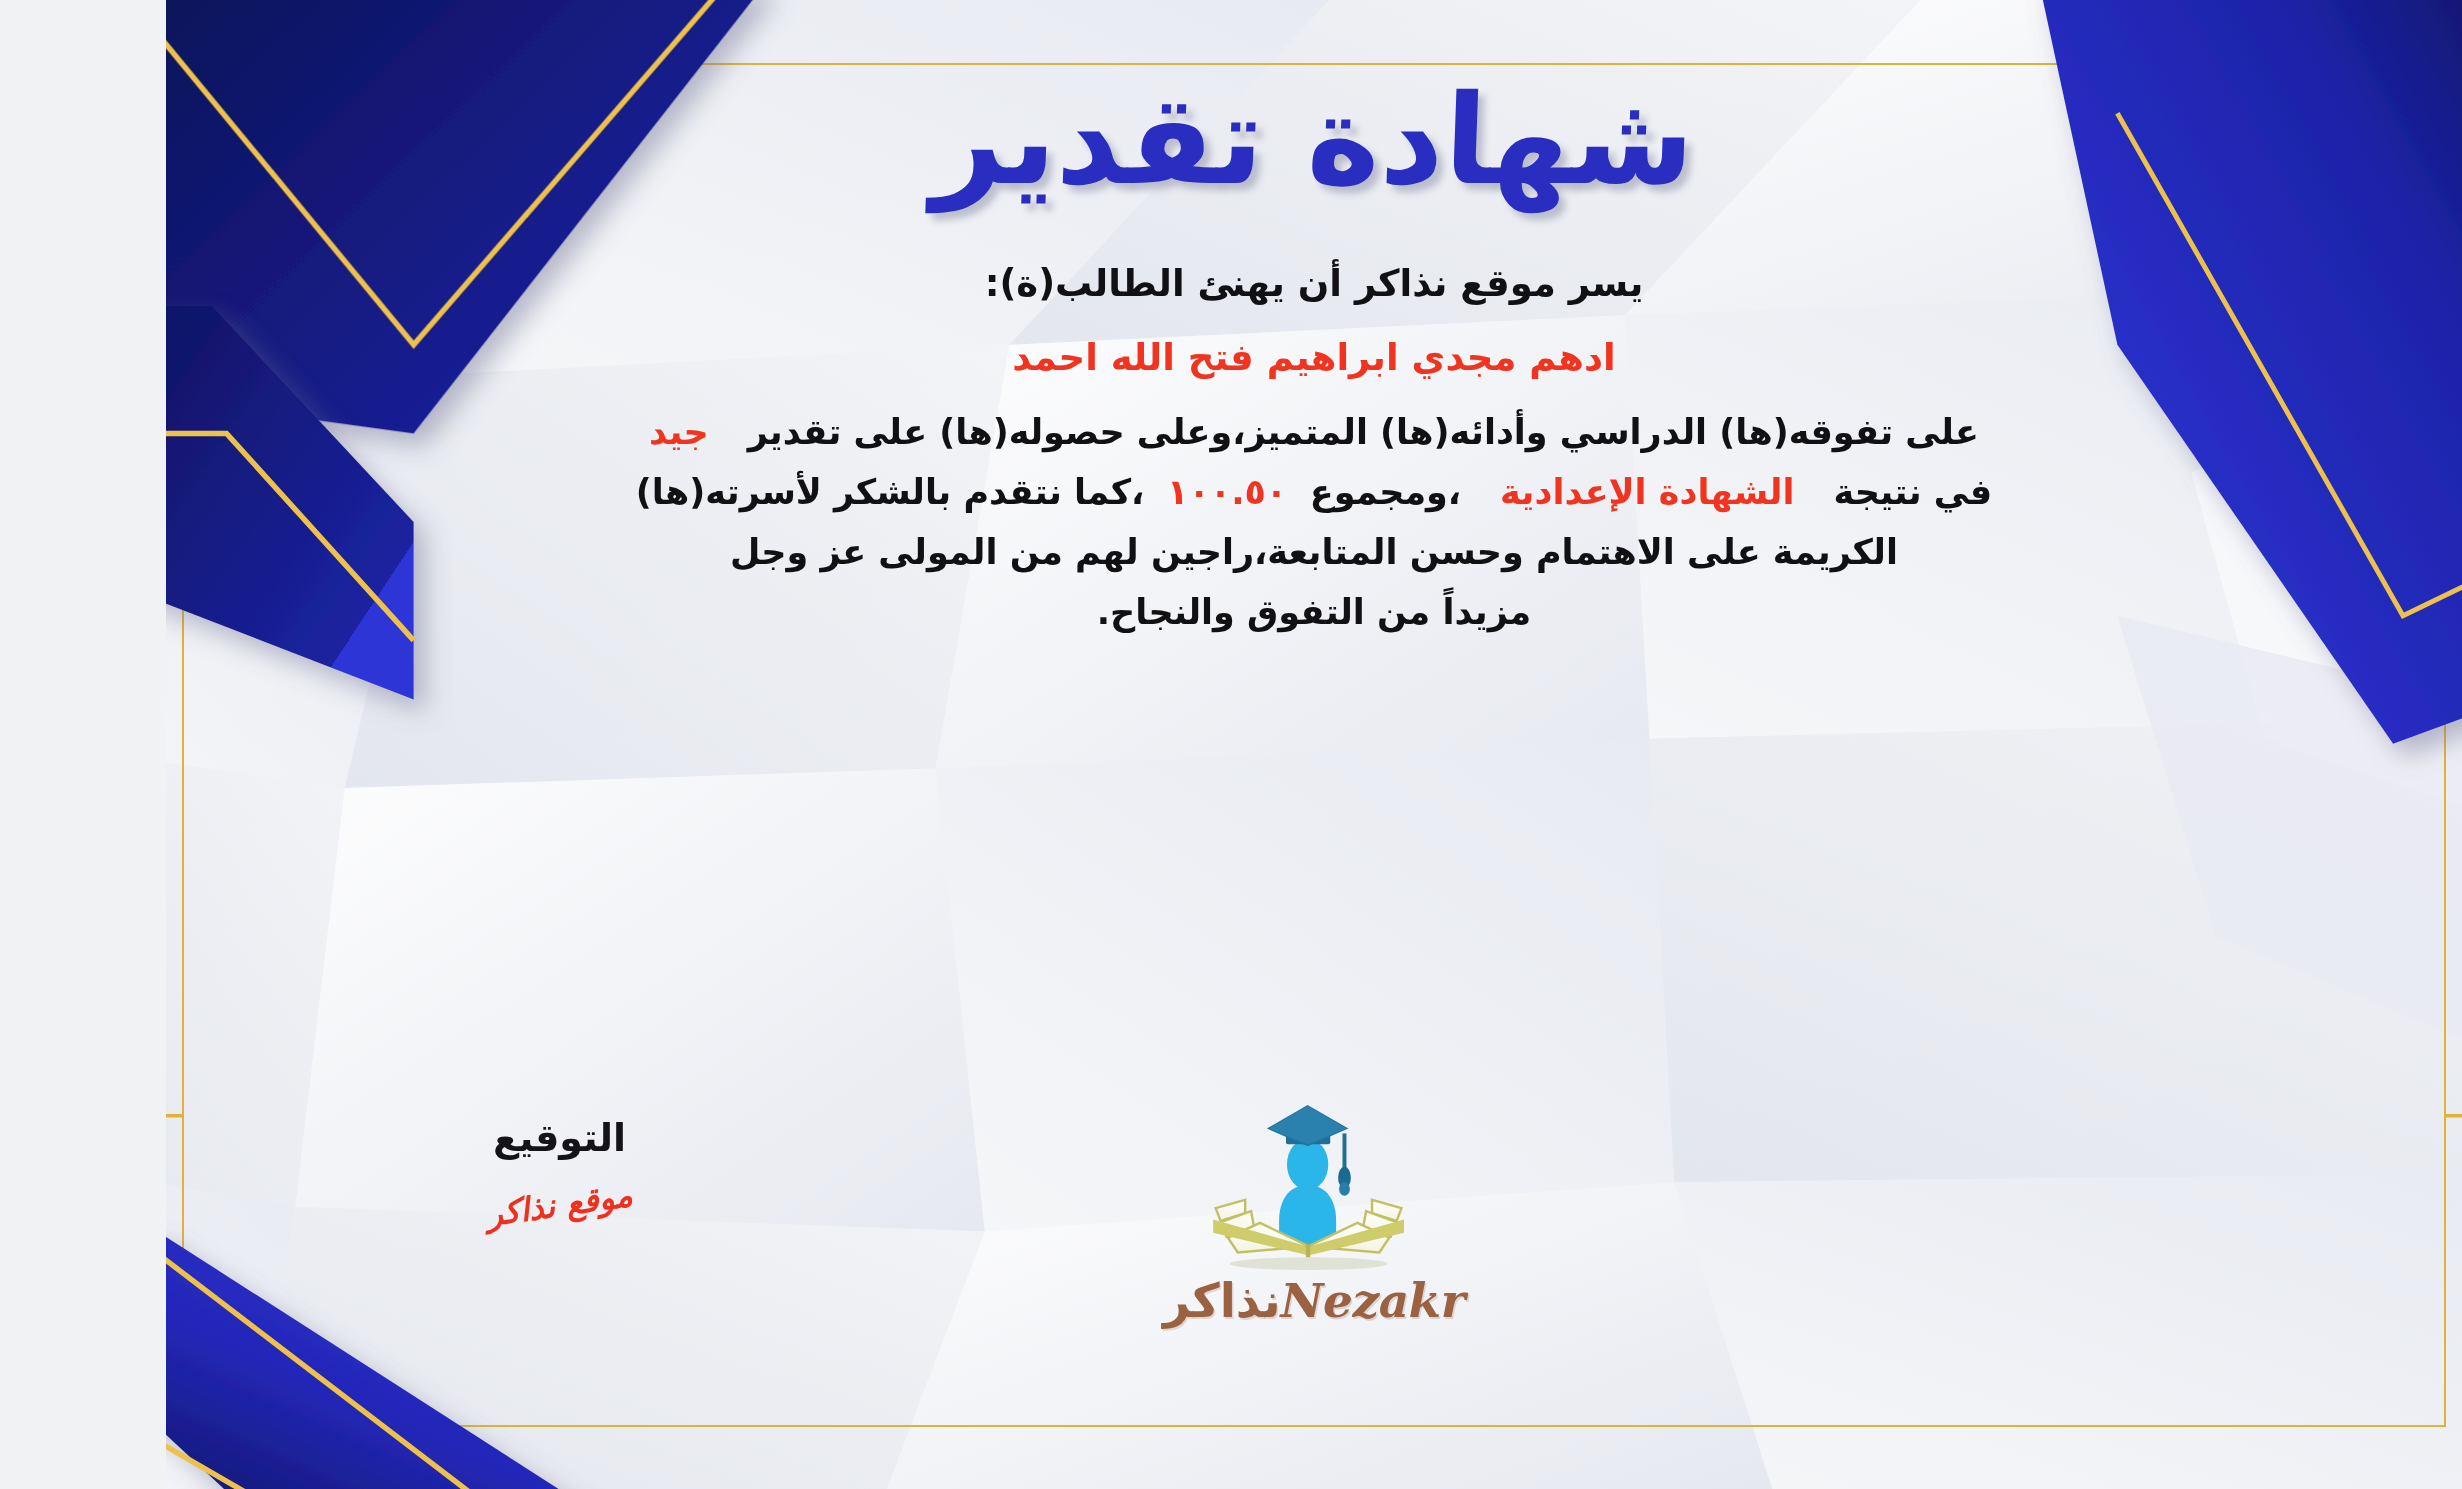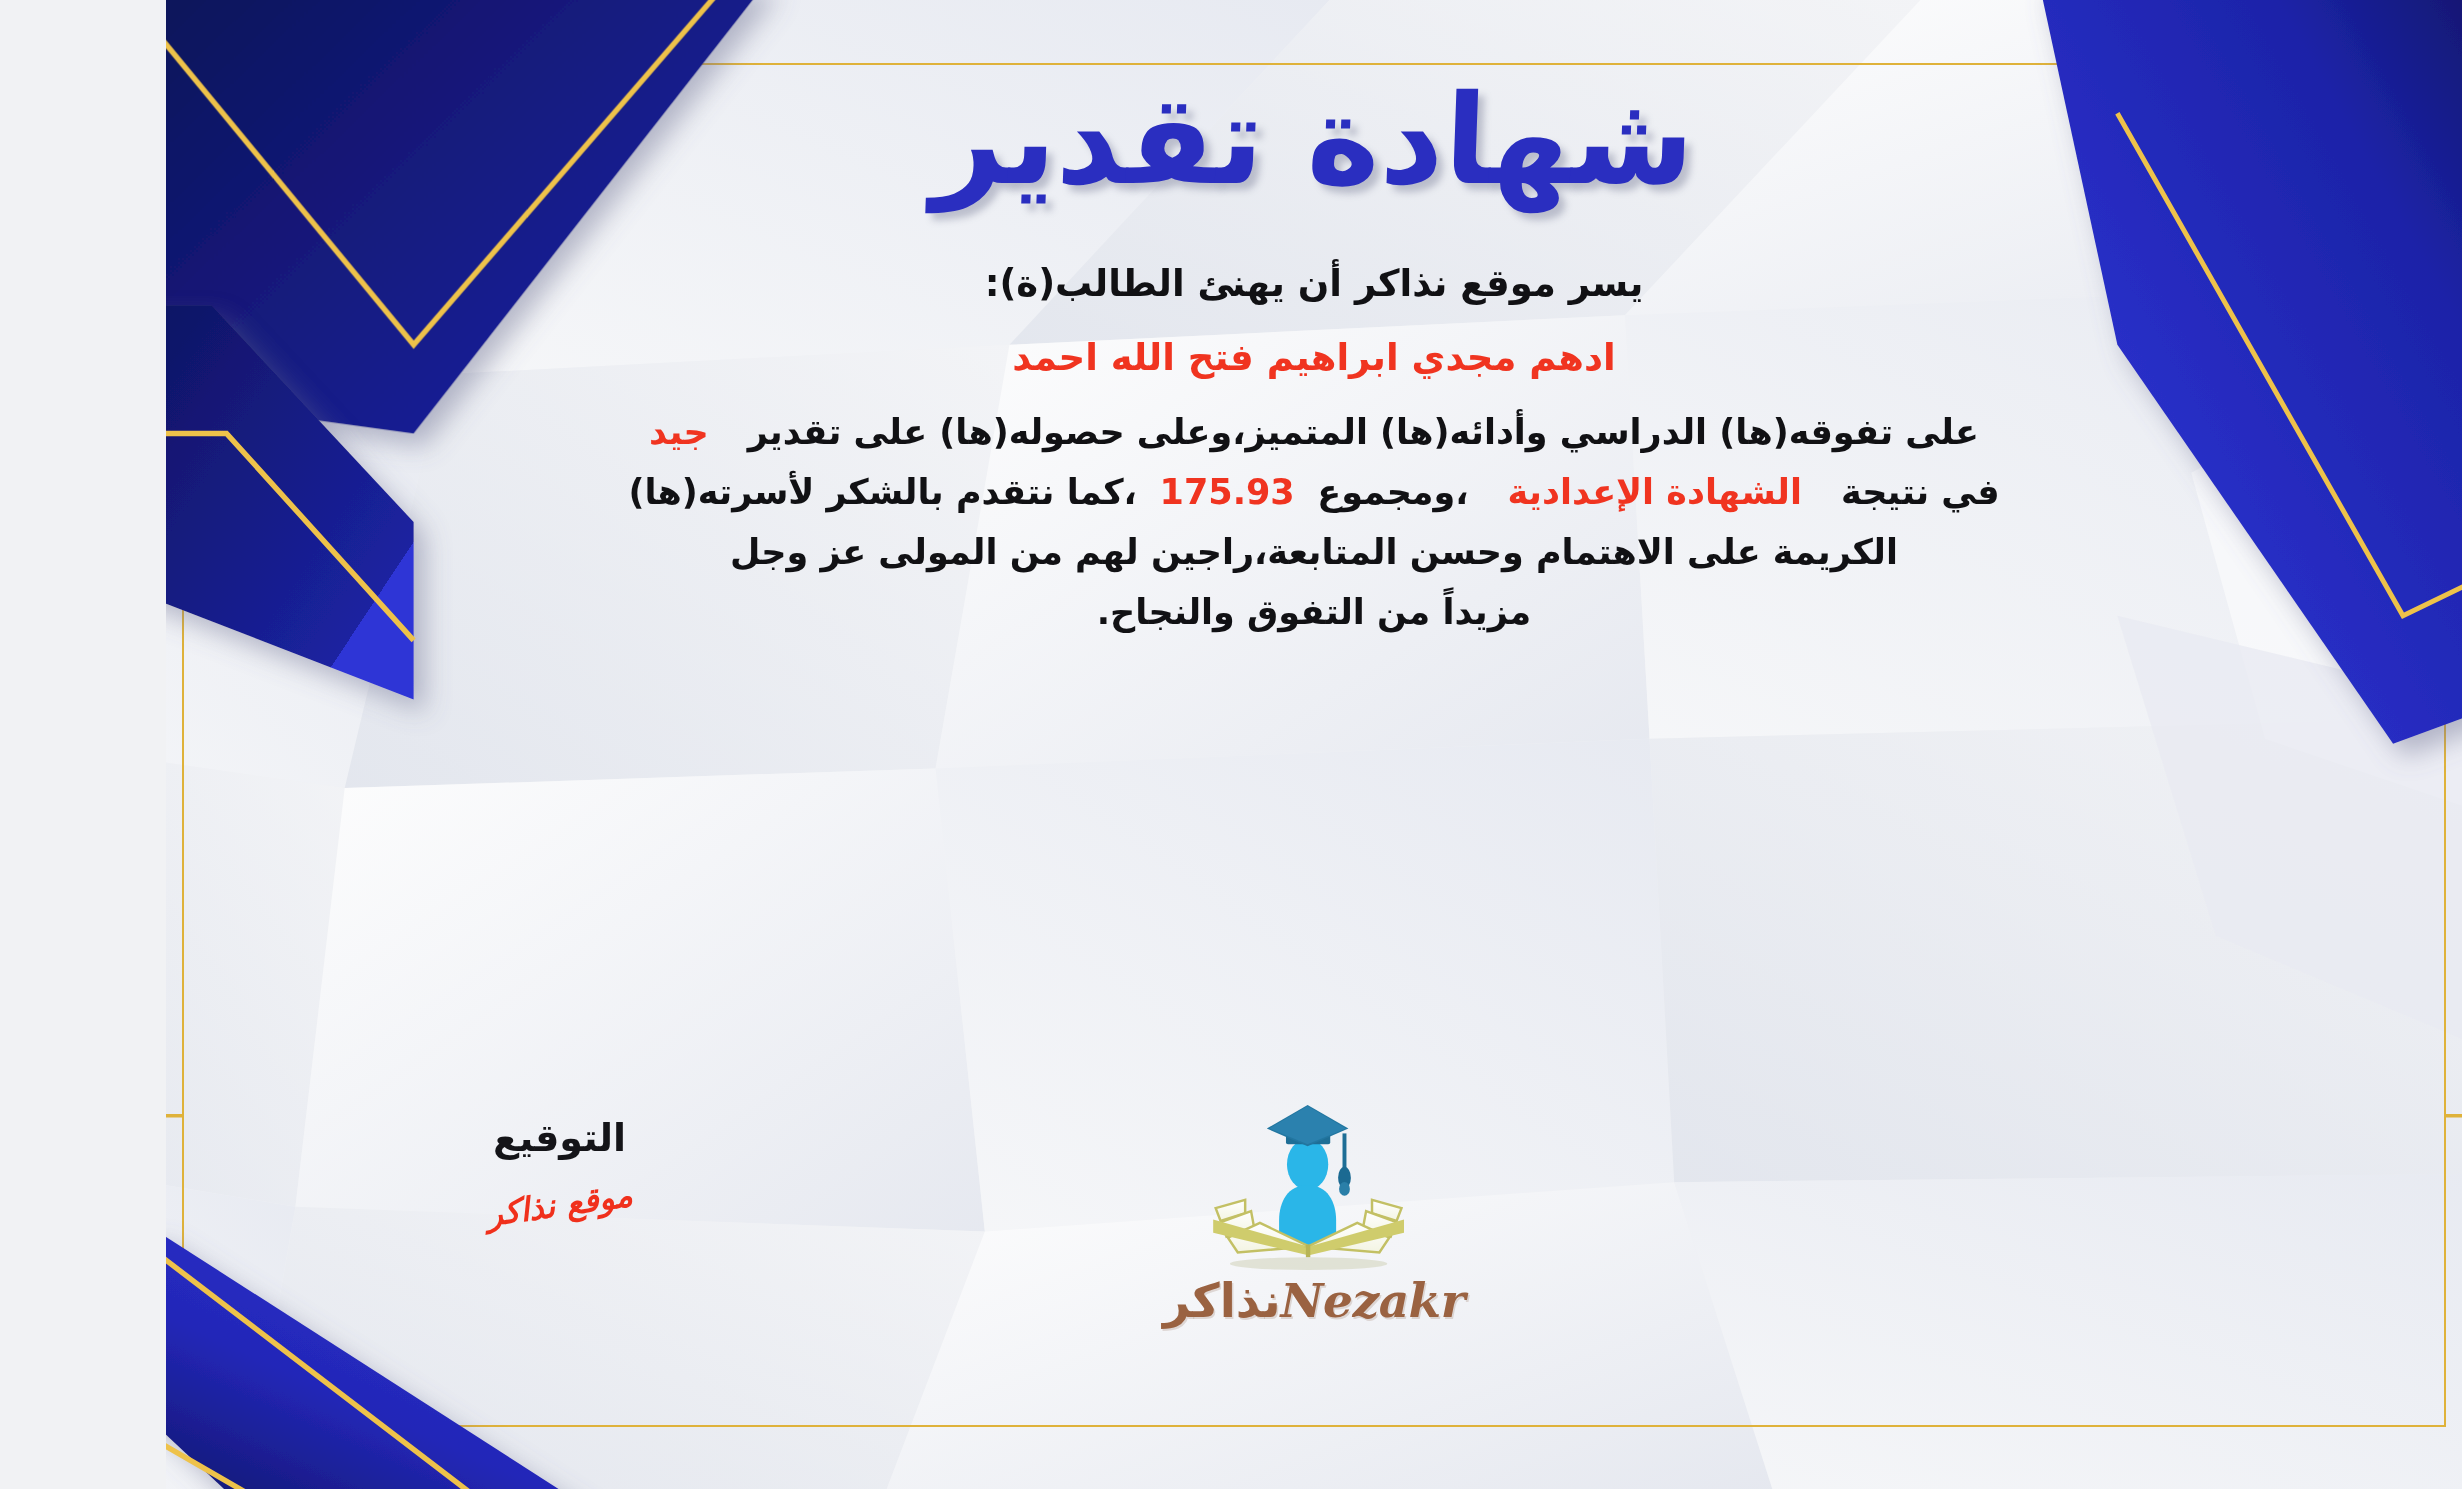--- a/index.html
+++ b/index.html
@@ -275,21 +275,21 @@
 
     <p class="line l-congrats">يسر موقع نذاكر أن يهنئ الطالب(ة):</p>
 
     <p class="line l-name red">ادهم مجدي ابراهيم فتح الله احمد</p>
 
     <p class="line l-3">
       <span>على تفوقه(ها) الدراسي وأدائه(ها) المتميز،وعلى حصوله(ها) على تقدير</span><span class="gap"></span><span class="red">جيد</span>
     </p>
 
     <p class="line l-4">
-      <span>في نتيجة</span><span class="gap"></span><span class="red">الشهادة الإعدادية</span><span class="gap"></span><span>،ومجموع</span><span class="gap-sm"></span><span class="red">175.93</span><span class="gap-sm"></span><span>،كما نتقدم بالشكر لأسرته(ها)</span>
+      <span>في نتيجة</span><span class="gap"></span><span class="red">الشهادة الإعدادية</span><span class="gap"></span><span>،ومجموع</span><span class="gap-sm"></span><span class="red">١٠٠.٥٠</span><span class="gap-sm"></span><span>،كما نتقدم بالشكر لأسرته(ها)</span>
     </p>
 
     <p class="line l-5">الكريمة على الاهتمام وحسن المتابعة،راجين لهم من المولى عز وجل</p>
 
     <p class="line l-6">مزيداً من التفوق والنجاح.</p>
   </div>
 </div>
 
 <div class="footer">
 

